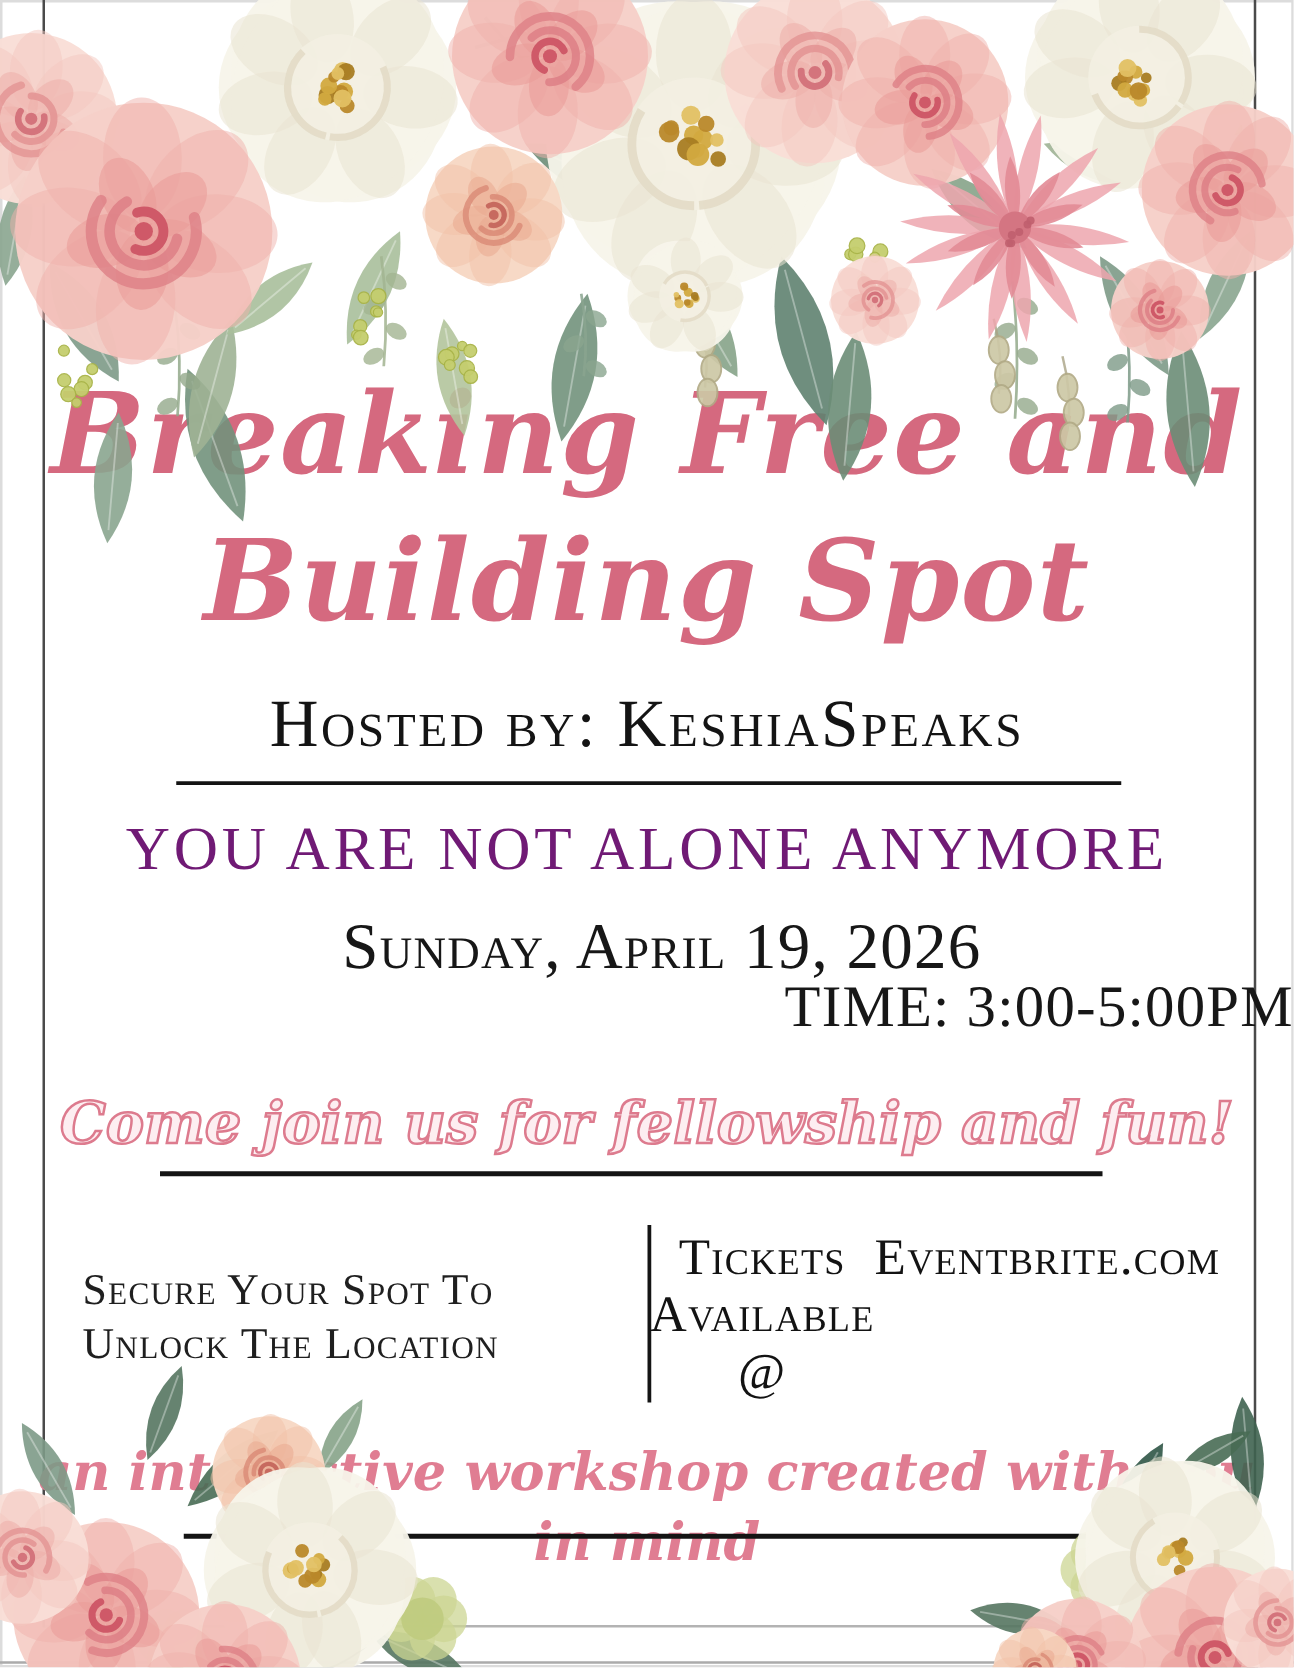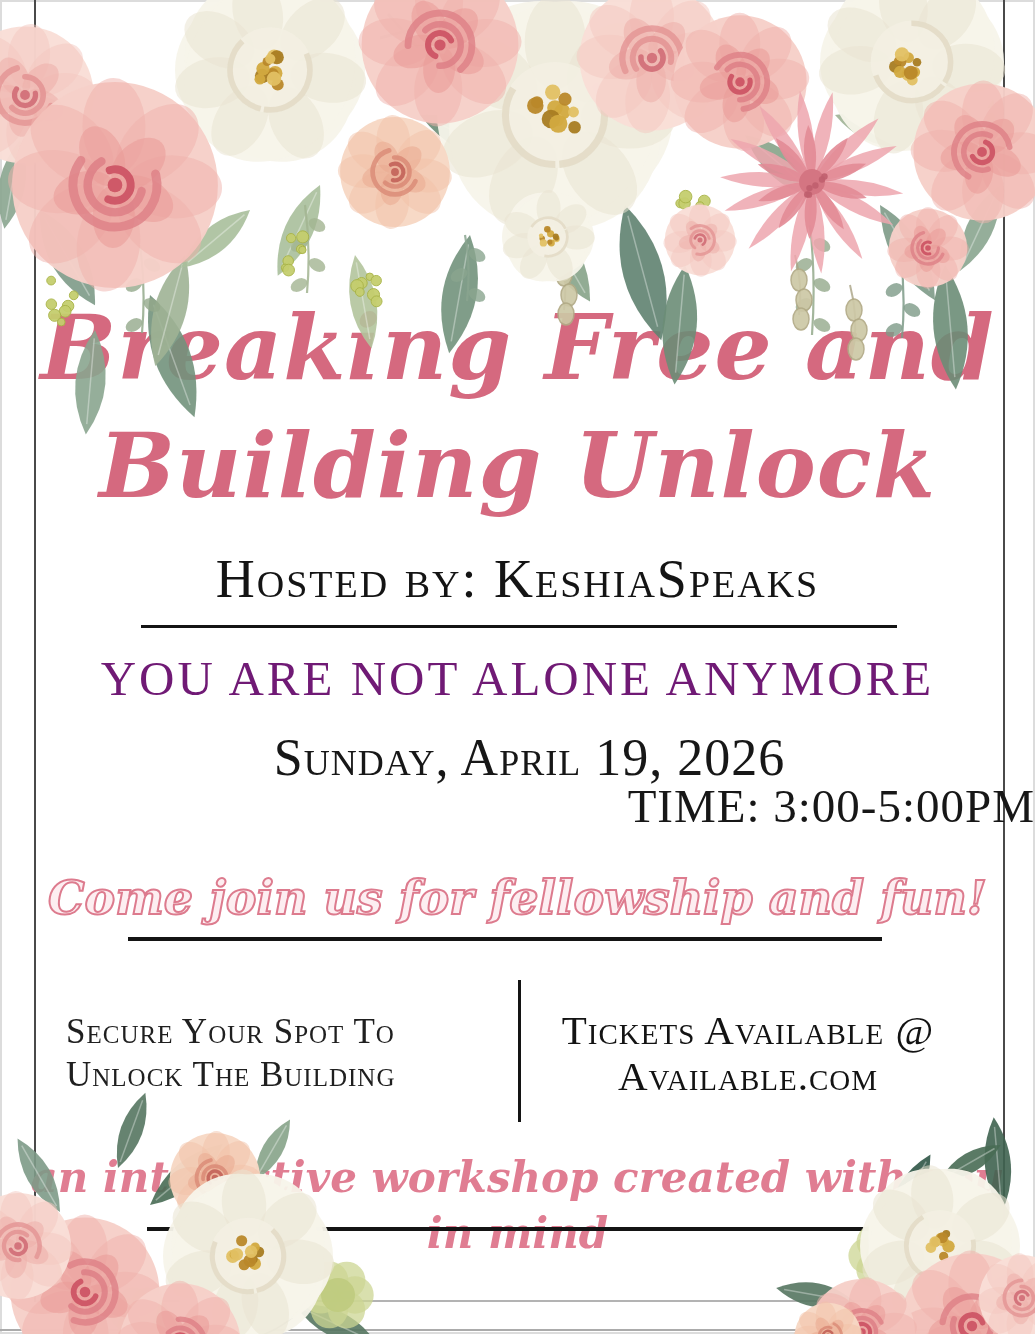--- a/index.html
+++ b/index.html
@@ -67,21 +67,21 @@
   }
   .cols{position:absolute;top:982px;left:0;right:0;height:142px;}
   .col-left{
     position:absolute;left:66px;top:0;width:440px;height:142px;
     display:flex;flex-direction:column;justify-content:center;text-align:left;
     font-variant:small-caps;font-size:35px;line-height:43px;letter-spacing:1px;color:#1f1f1f;
   }
   .vrule{position:absolute;left:518px;top:-2px;width:3px;height:142px;background:#141414;}
   .col-right{
     position:absolute;left:538px;top:0;width:420px;height:142px;
-    display:flex;flex-direction:column;justify-content:center;text-align:center;
+    display:flex;justify-content:center;text-align:center;
     font-variant:small-caps;font-size:41px;line-height:46px;letter-spacing:1px;color:#131313;
   }
   .footer-script{
     position:absolute;top:1150px;left:0;right:0;
     text-align:center;
     font-family:"DejaVu Serif", serif;font-style:italic;
     font-size:42px;line-height:56px;
     color:#e07d92;font-weight:bold;
   }
   .gray-line{position:absolute;background:#b3b3b3;}
@@ -95,45 +95,45 @@
 
 <div class="page">
 
   <div class="frame-line frame-left"></div>
   <div class="frame-line frame-right"></div>
 
   <div class="content">
 
     <div class="title">
       <div>Breaking Free and</div>
-      <div>Building Unlock</div>
+      <div>Building Spot</div>
     </div>
 
     <div class="hosted">Hosted by: KeshiaSpeaks</div>
 
     <div class="rule rule-1"></div>
 
     <div class="tagline">YOU ARE NOT ALONE ANYMORE</div>
 
     <div class="date-line">Sunday, April 19, 2026</div>
     <div class="time-line">TIME: 3:00-5:00PM</div>
 
     <div class="invite">Come join us for fellowship and fun!</div>
 
     <div class="rule rule-2"></div>
 
     <div class="cols">
       <div class="col-left">
         <div>Secure Your Spot To</div>
-        <div>Unlock The Building</div>
+        <div>Unlock The Location</div>
       </div>
       <div class="vrule"></div>
       <div class="col-right">
         <div>Tickets Available @</div>
-        <div>Available.com</div>
+        <div>Eventbrite.com</div>
       </div>
     </div>
 
     <div class="footer-script">an interactive workshop created with you in mind</div>
 
     <div class="rule rule-3"></div>
 
     <div class="gray-line gray-1"></div>
     <div class="gray-line gray-2"></div>
   </div>

